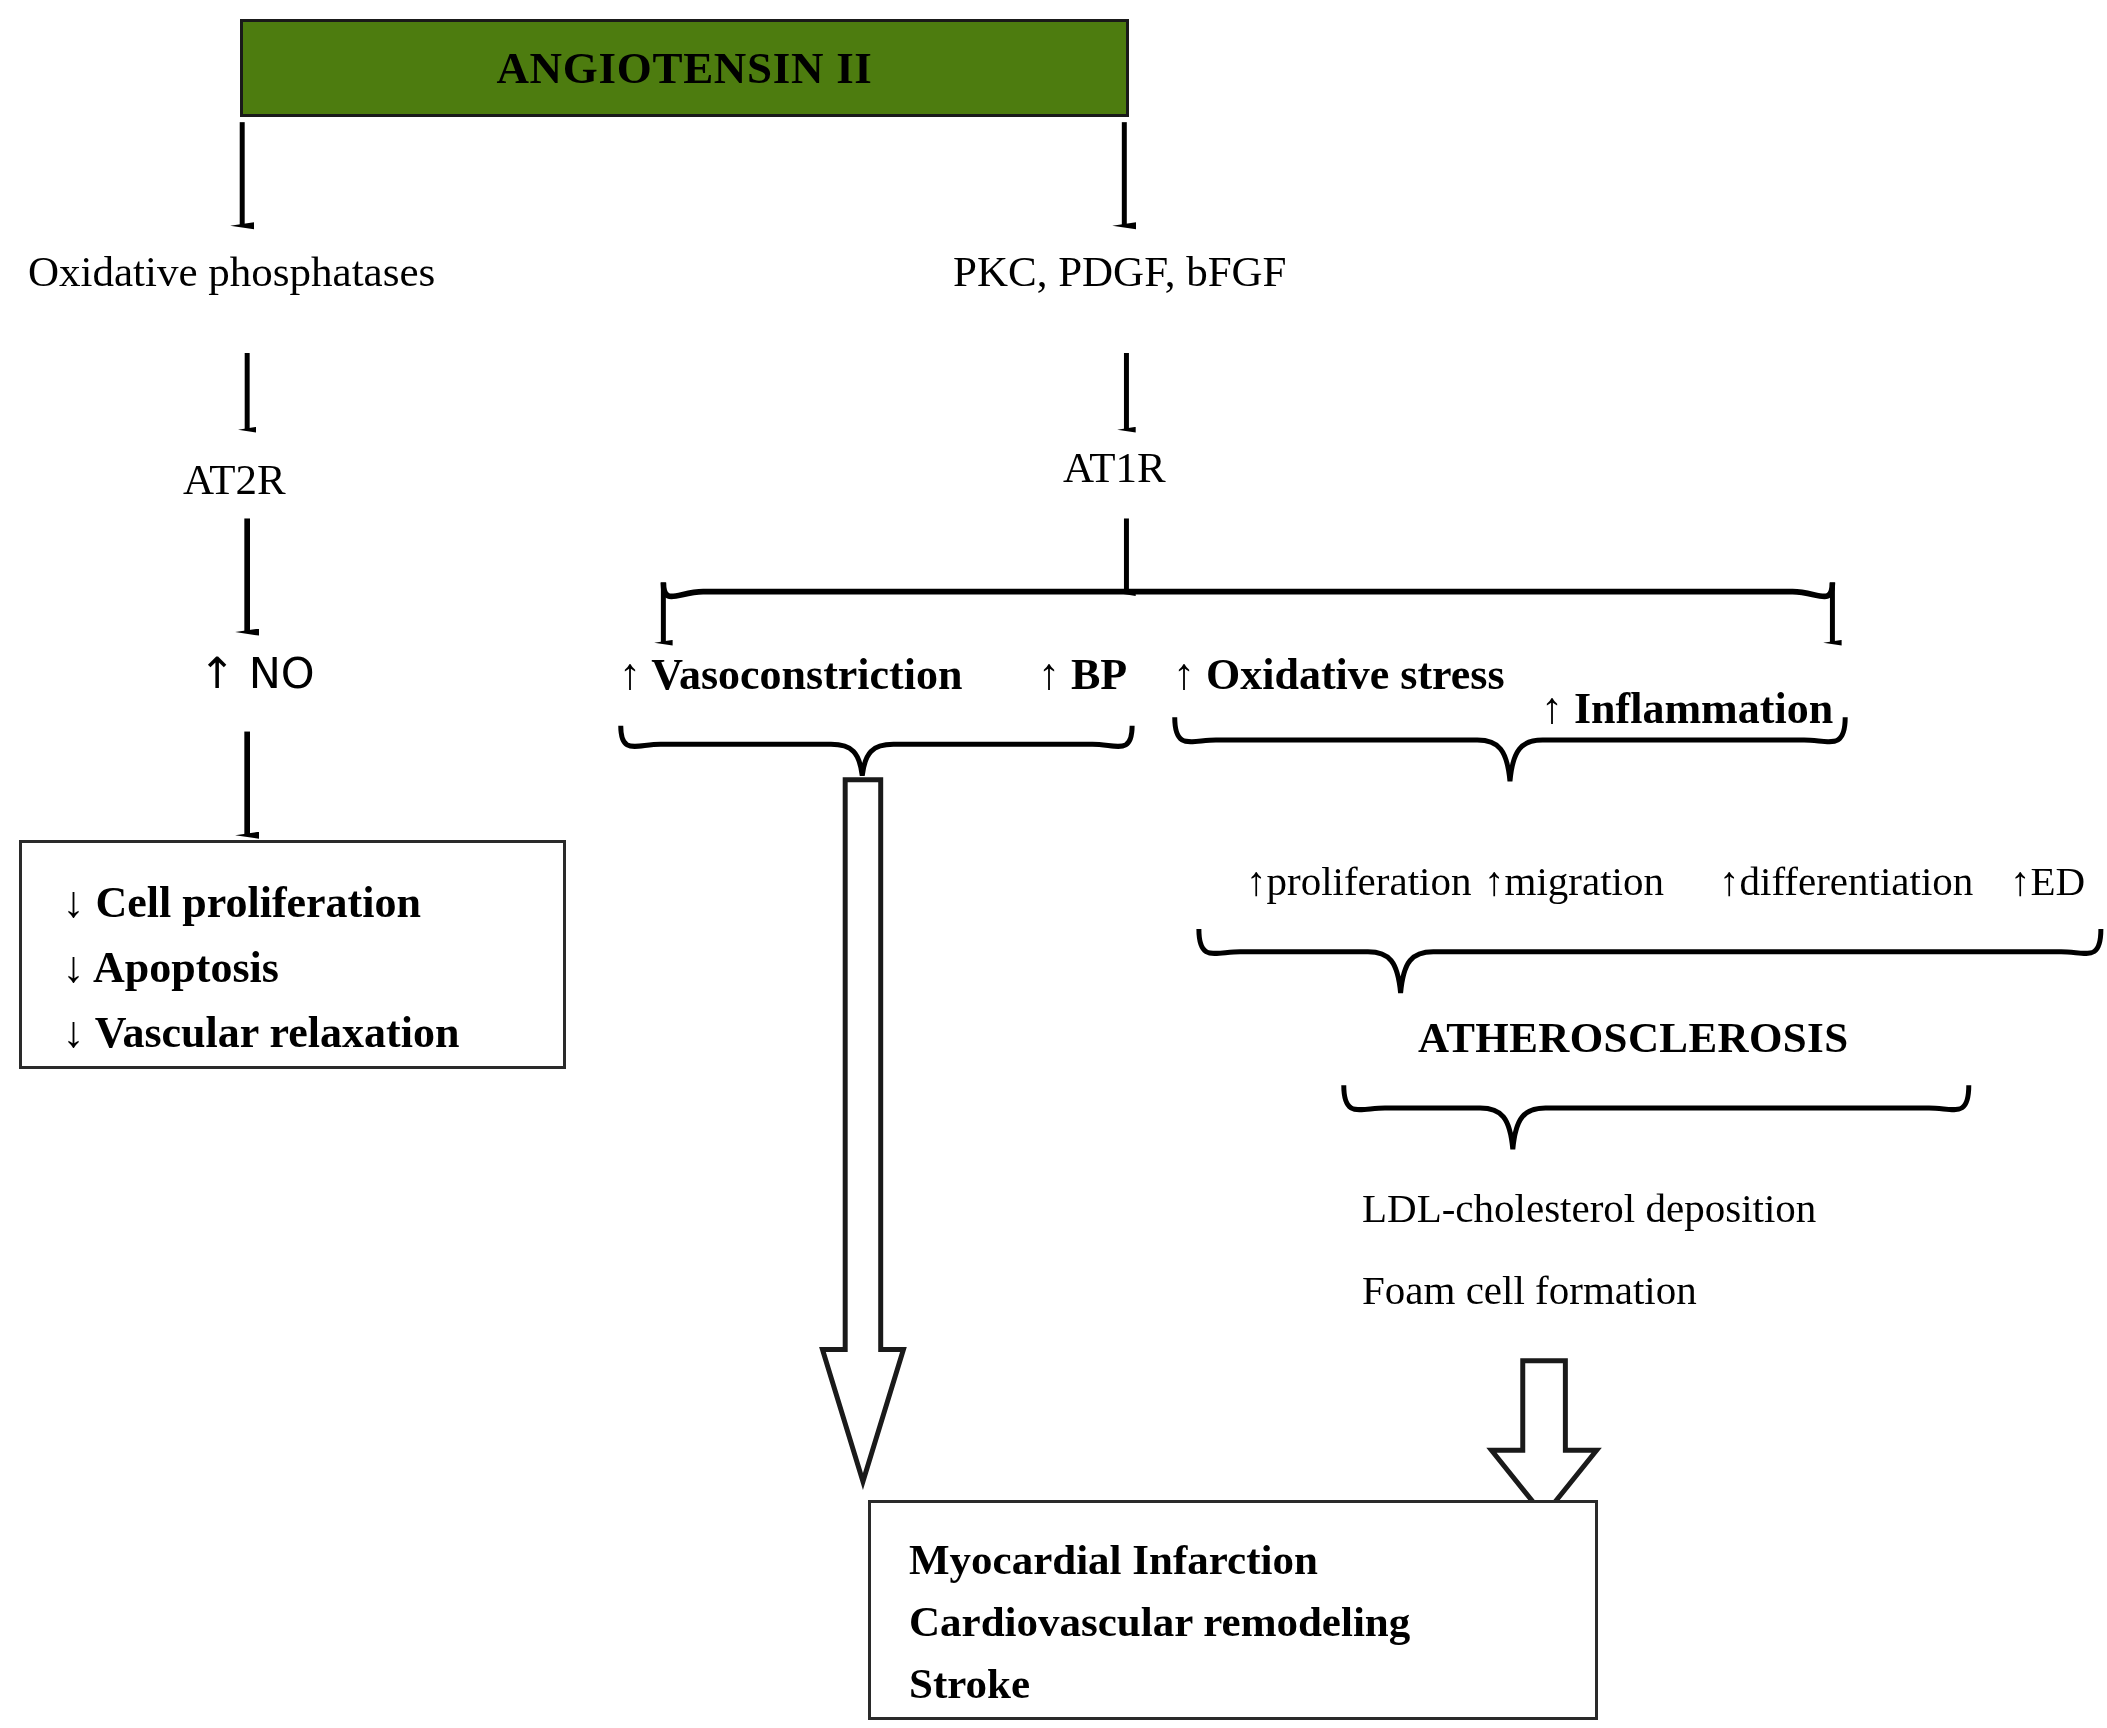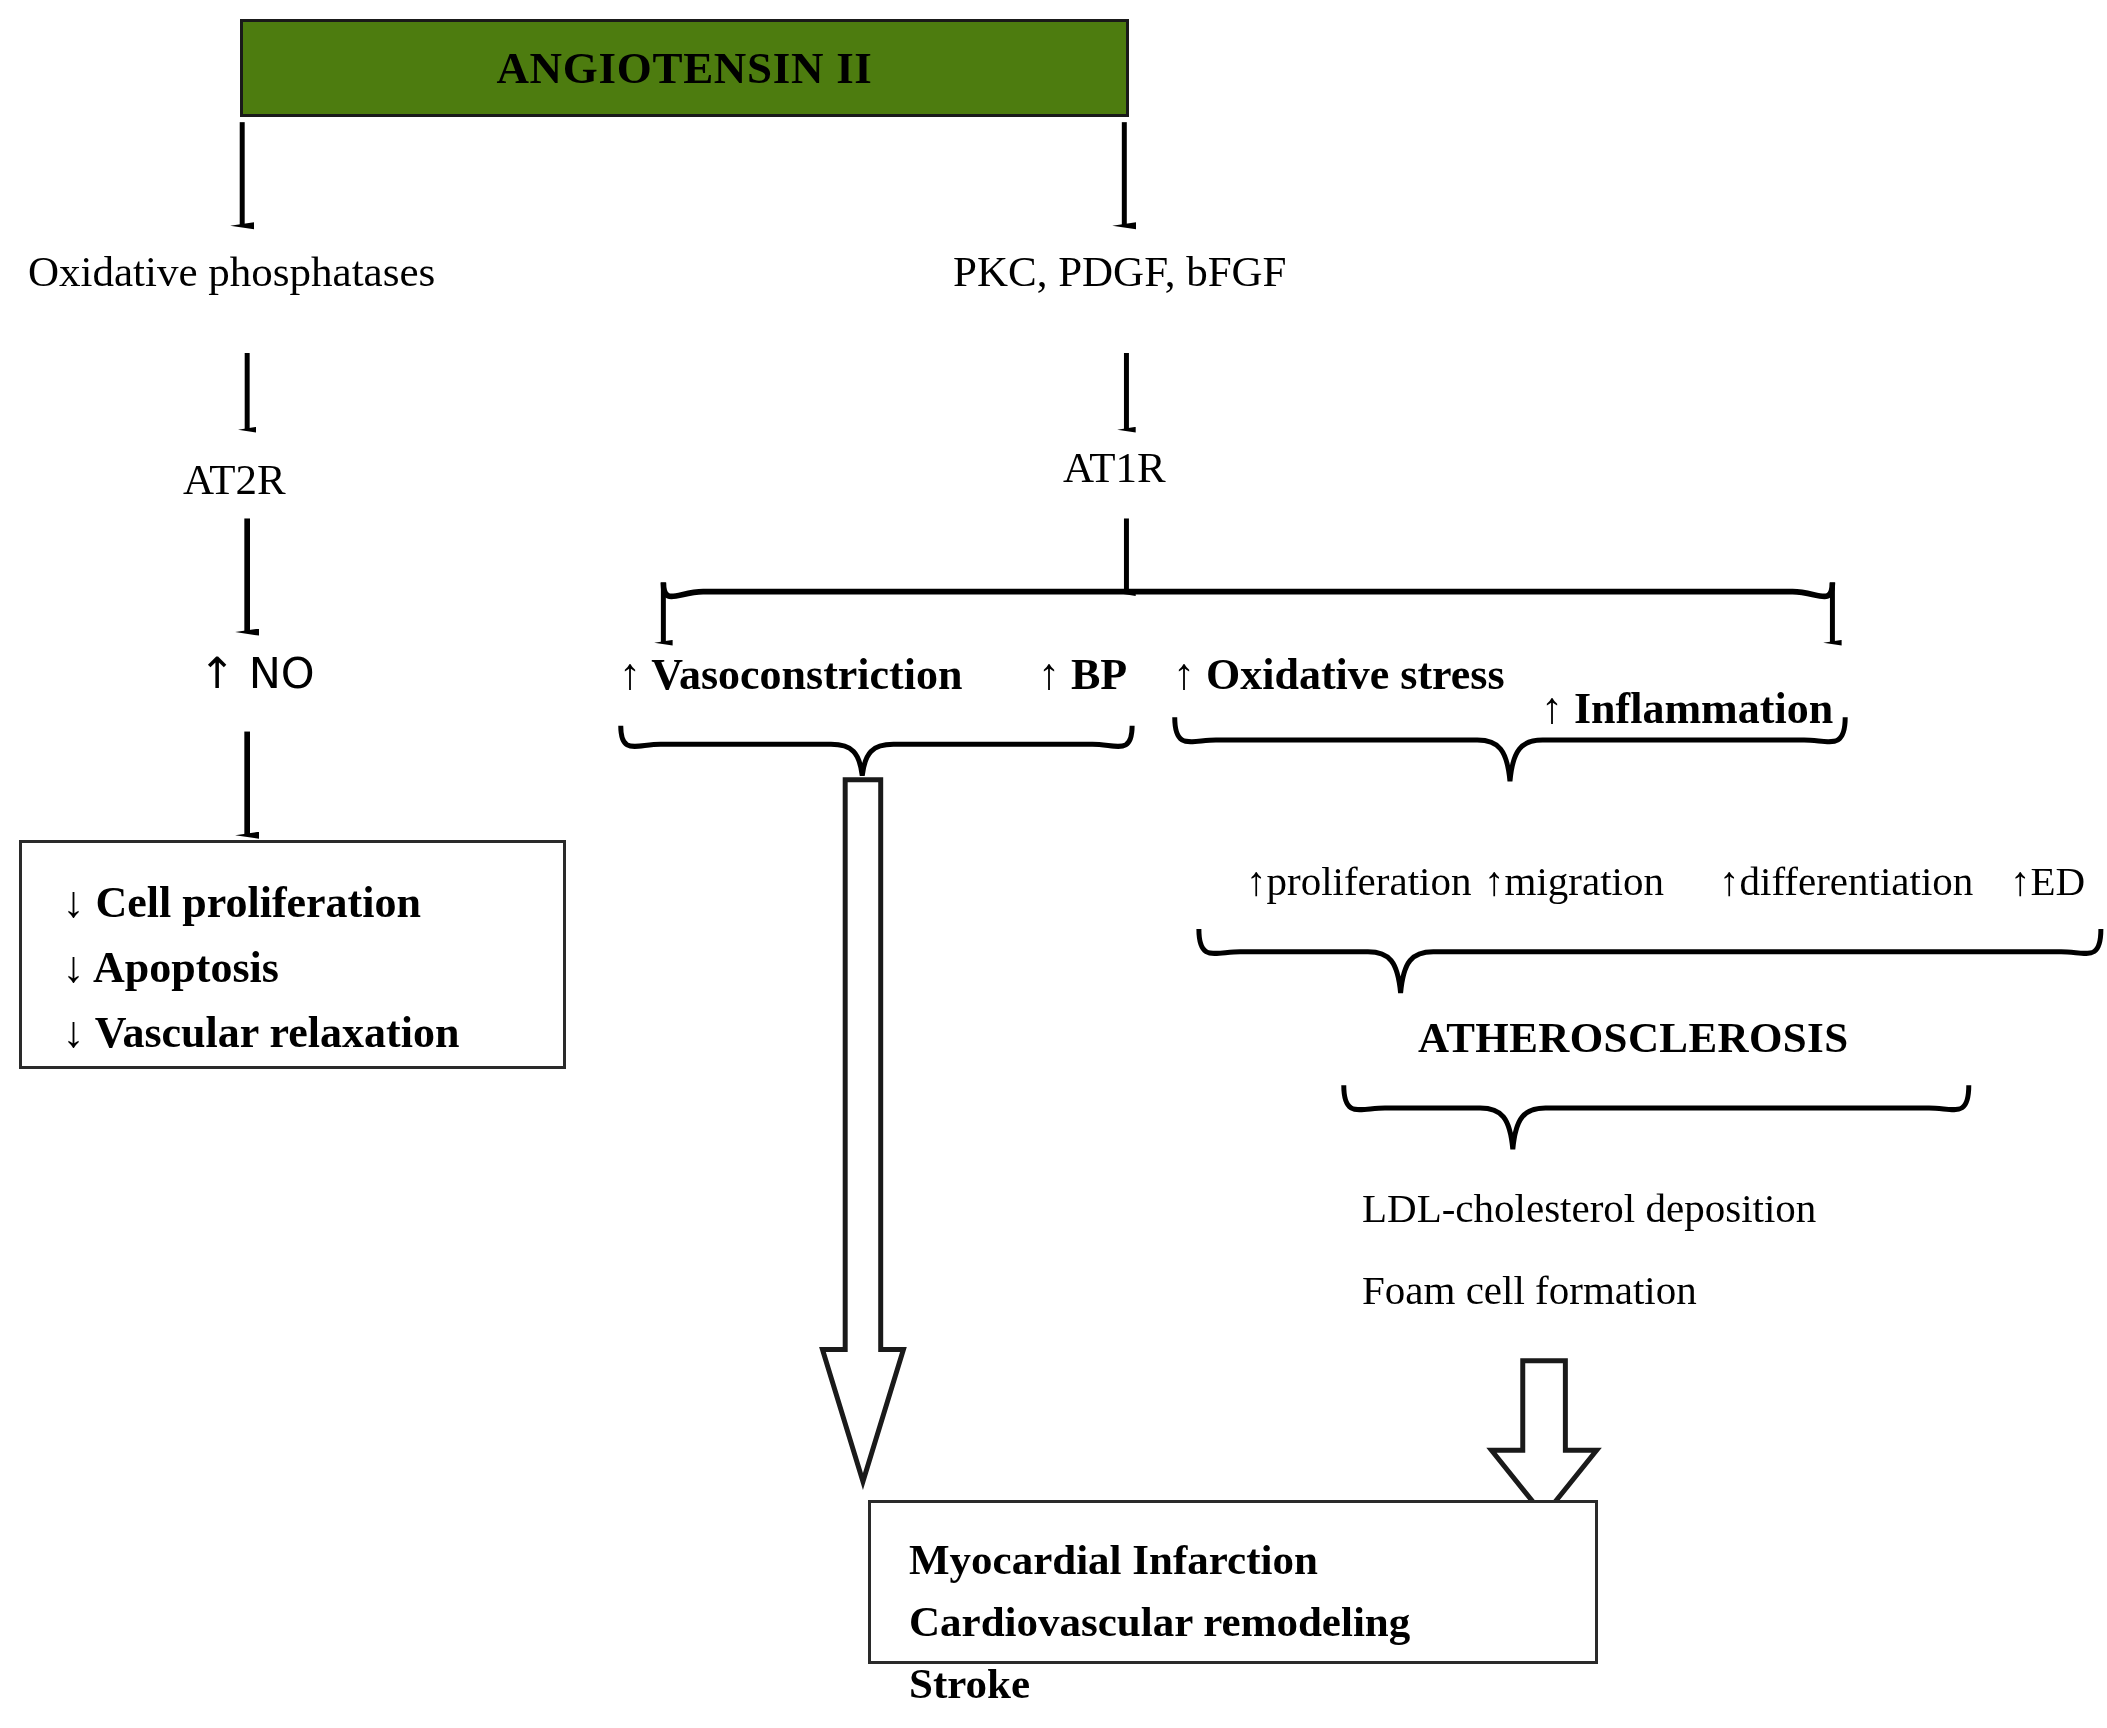--- a/index.html
+++ b/index.html
@@ -75,21 +75,21 @@
   #left-effects-box .line {
     font-size: 44px;
     font-weight: bold;
     line-height: 1.48;
     white-space: nowrap;
   }
   #outcome-box {
     left: 868px;
     top: 1500px;
     width: 730px;
-    height: 164px;
+    height: 220px;
     padding: 25.6px 0 0 38px;
   }
   #outcome-box .line {
     font-size: 43px;
     font-weight: bold;
     line-height: 1.45;
     white-space: nowrap;
   }
   .arrow-glyph {
     font-family: "DejaVu Sans", sans-serif;

